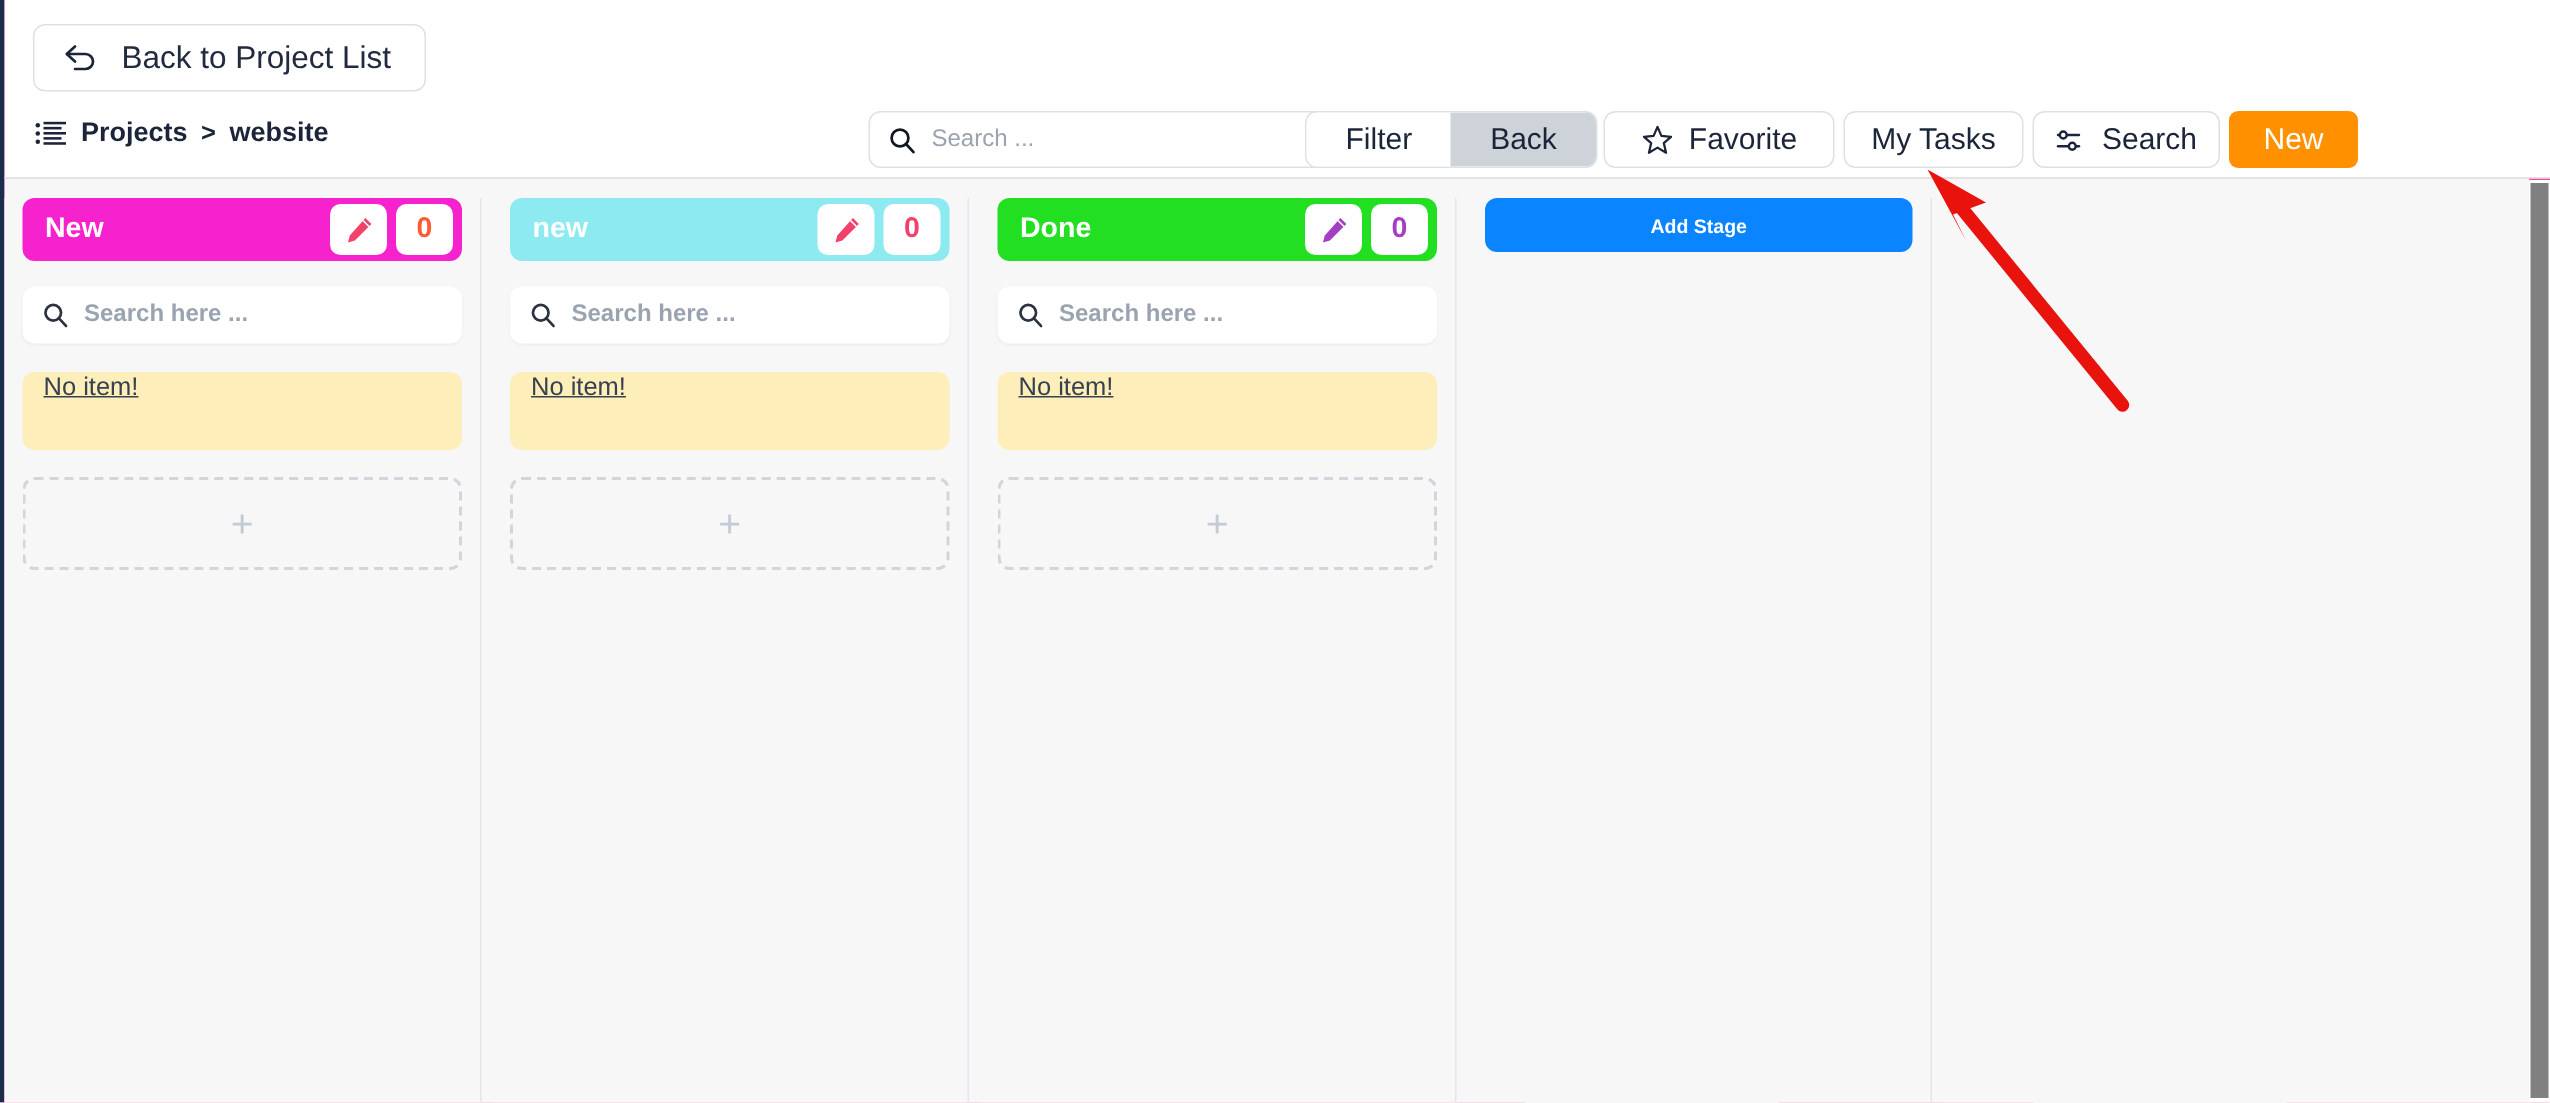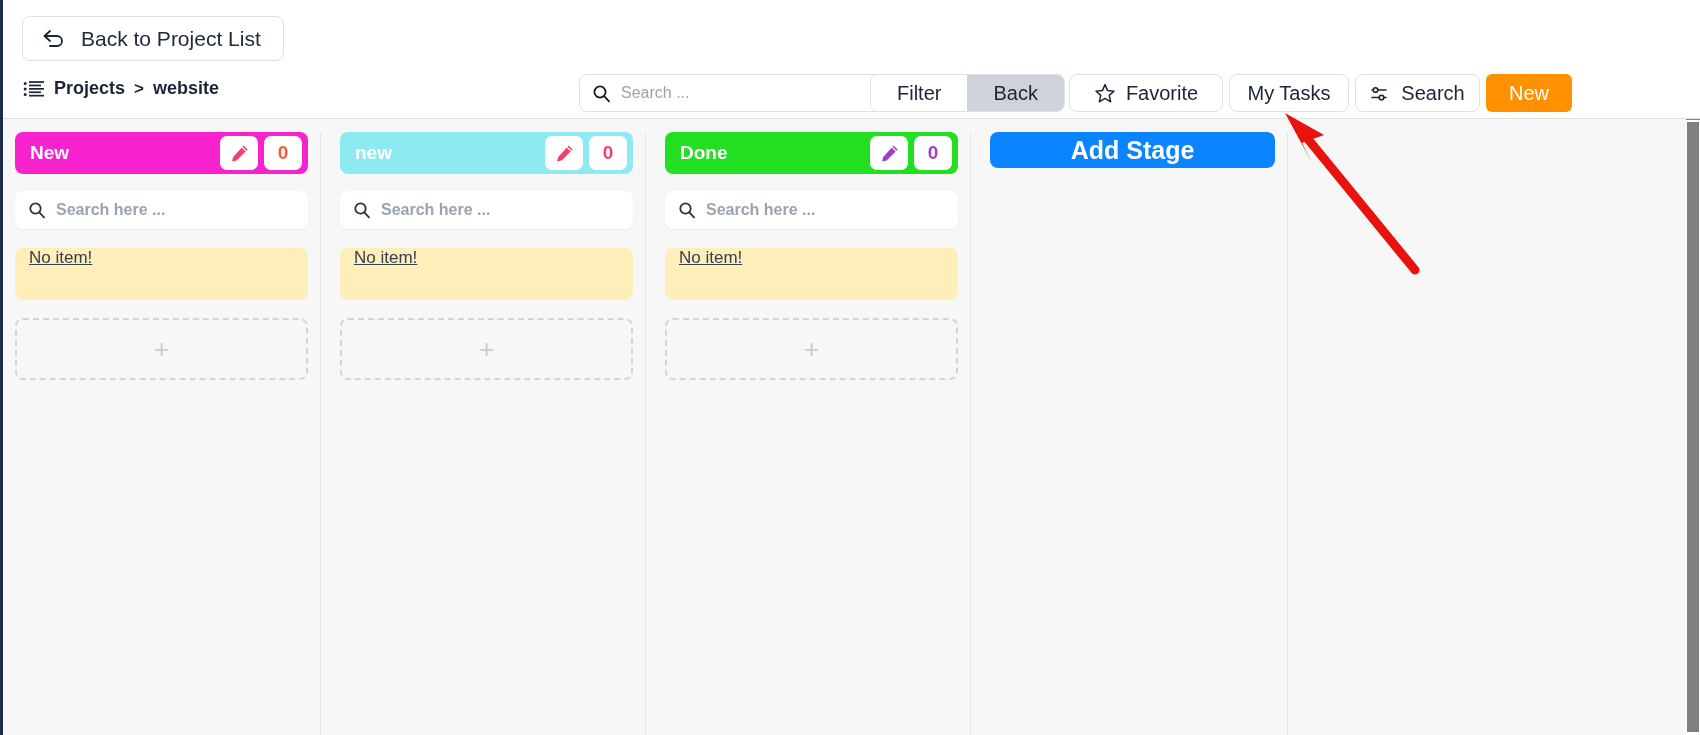--- a/index.html
+++ b/index.html
@@ -190,21 +190,21 @@
     flex: 0 0 auto;
     padding: 0 12px;
     min-height: 603px;
     border-right: 1px solid #e4e6e9;
     margin-right: 7px;
   }
   .add-stage-btn {
     width: 100%; height: 36px;
     background: #0a84ff; color: #fff;
     border: none; border-radius: 8px;
-    font-size: 25px; font-weight: bold;
+    font-size: 13px; font-weight: bold;
     font-family: inherit; cursor: pointer;
   }
   .filler-col {
     flex: 1 1 auto; min-height: 603px;
     background: #f7f7f8;
   }
 
   
   .vscroll {
     position: absolute; right: 0; top: 120px;

